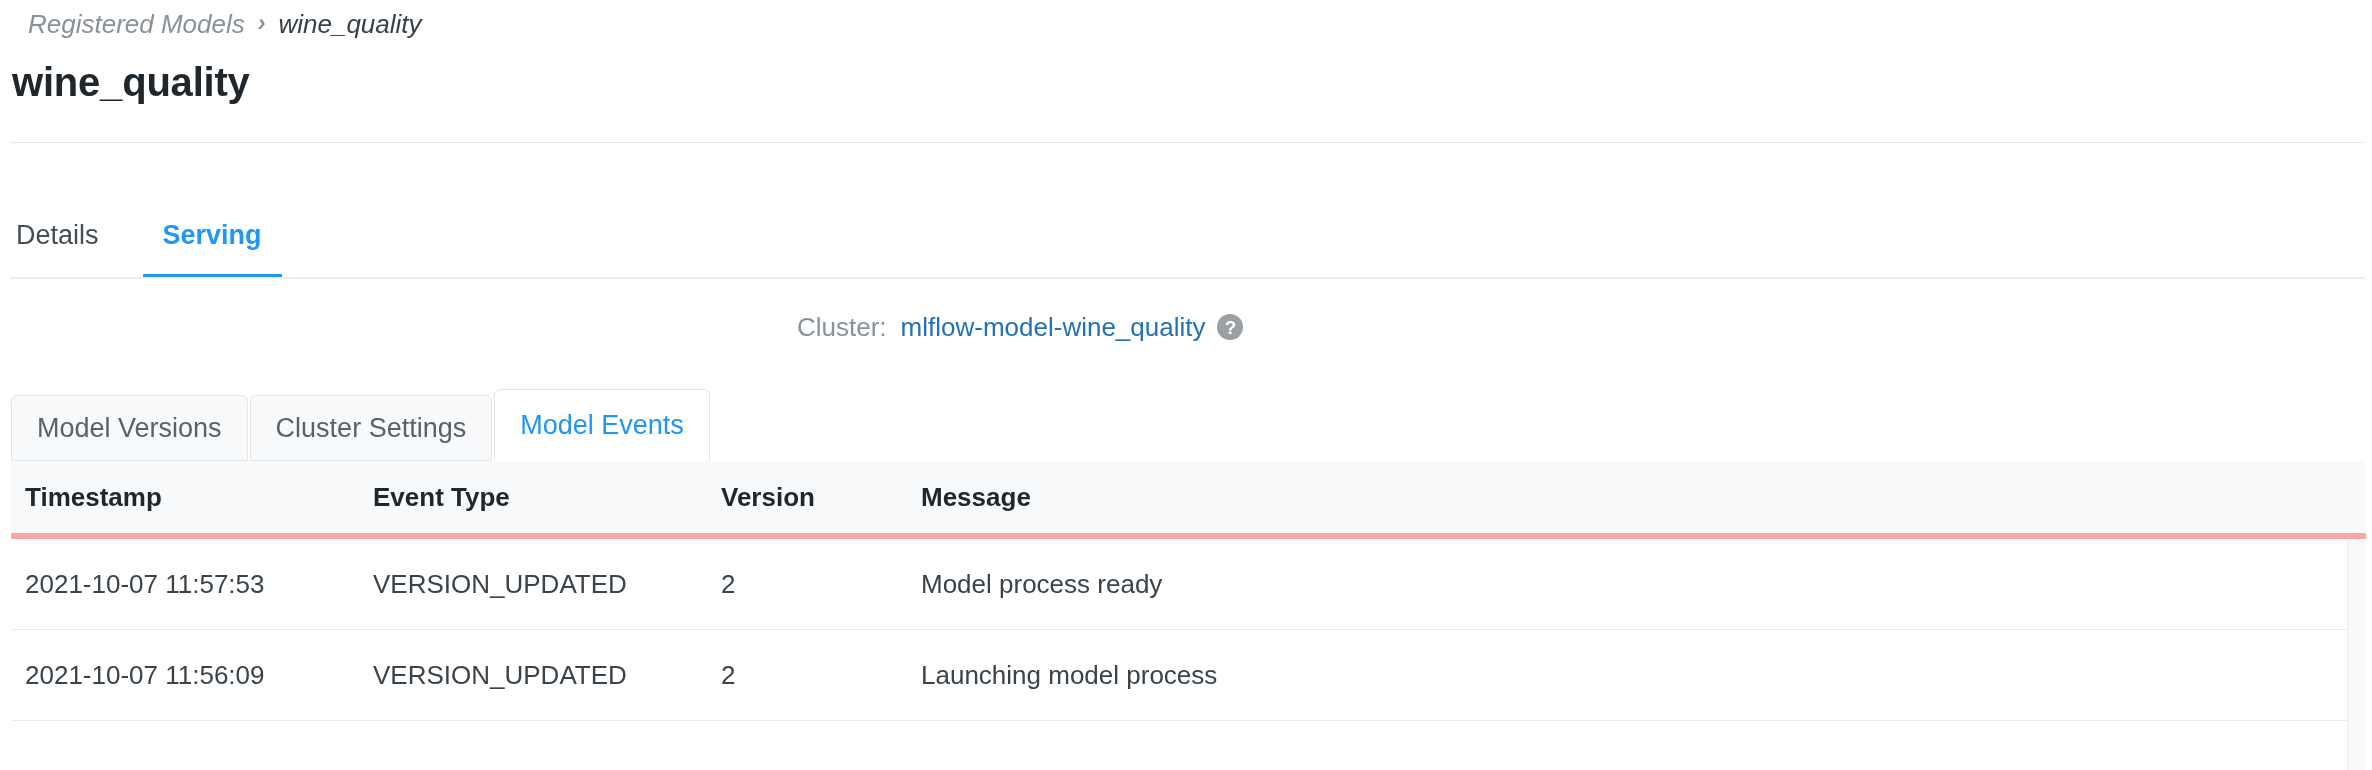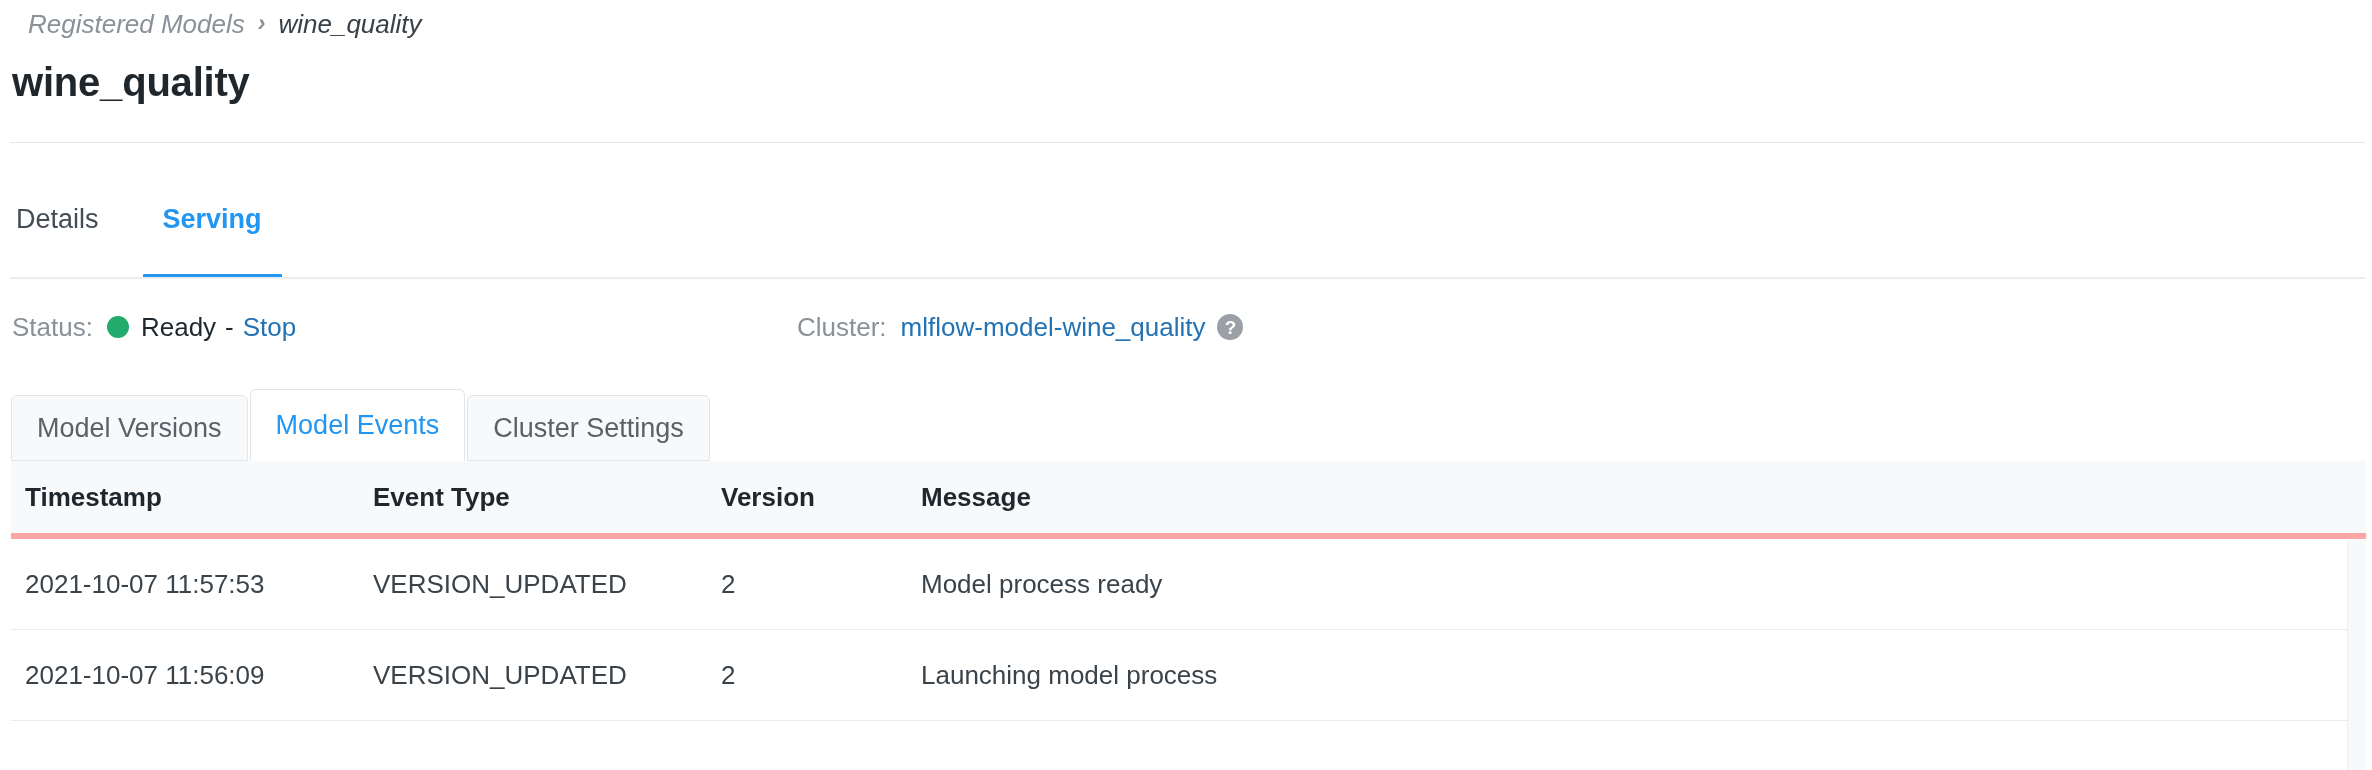--- a/index.html
+++ b/index.html
@@ -114,21 +114,21 @@
     left: 12px;
     top: 205px;
     display: flex;
     align-items: flex-end;
     height: 74px;
   }
   .tab {
     font-size: 27px;
     line-height: 32px;
     color: #444c54;
-    padding: 0 4px 44px 4px;
+    padding: 0 4px 28px 4px;
     margin-right: 56px;
     cursor: pointer;
     position: relative;
   }
   .tab.active { color: #2196f3; font-weight: bold; }
   .tab.active::after {
     content: "";
     position: absolute;
     left: -16px;
     right: -16px;
@@ -310,38 +310,31 @@
 </div>
 <div class="title-divider"></div>
 
 <div class="tabs">
   <div class="tab">Details</div>
   <div class="tab active">Serving</div>
 </div>
 <div class="tabs-rule"></div>
 
 <div class="status-row">
-  <div class="status-block">
-    <span class="status-label">Status:</span>
-    <span class="status-dot"></span>
-    <span class="status-value">Ready</span>
-    <span class="status-dash">-</span>
-    <span class="link">Stop</span>
-  </div>
   <div class="cluster-block">
     <span class="cluster-label">Cluster:</span>
     <span class="link">mlflow-model-wine_quality</span>
     <span class="help-icon">?</span>
   </div>
 </div>
 
 <div class="subtabs">
   <div class="subtab">Model Versions</div>
+  <div class="subtab">Cluster Settings</div>
   <div class="subtab active">Model Events</div>
-  <div class="subtab">Cluster Settings</div>
 </div>
 
 <div class="table-wrap">
   <div class="thead">
     <div class="cell col-timestamp">Timestamp</div>
     <div class="cell col-eventtype">Event Type</div>
     <div class="cell col-version">Version</div>
     <div class="cell col-message">Message</div>
   </div>
   <div class="tbody-row">

